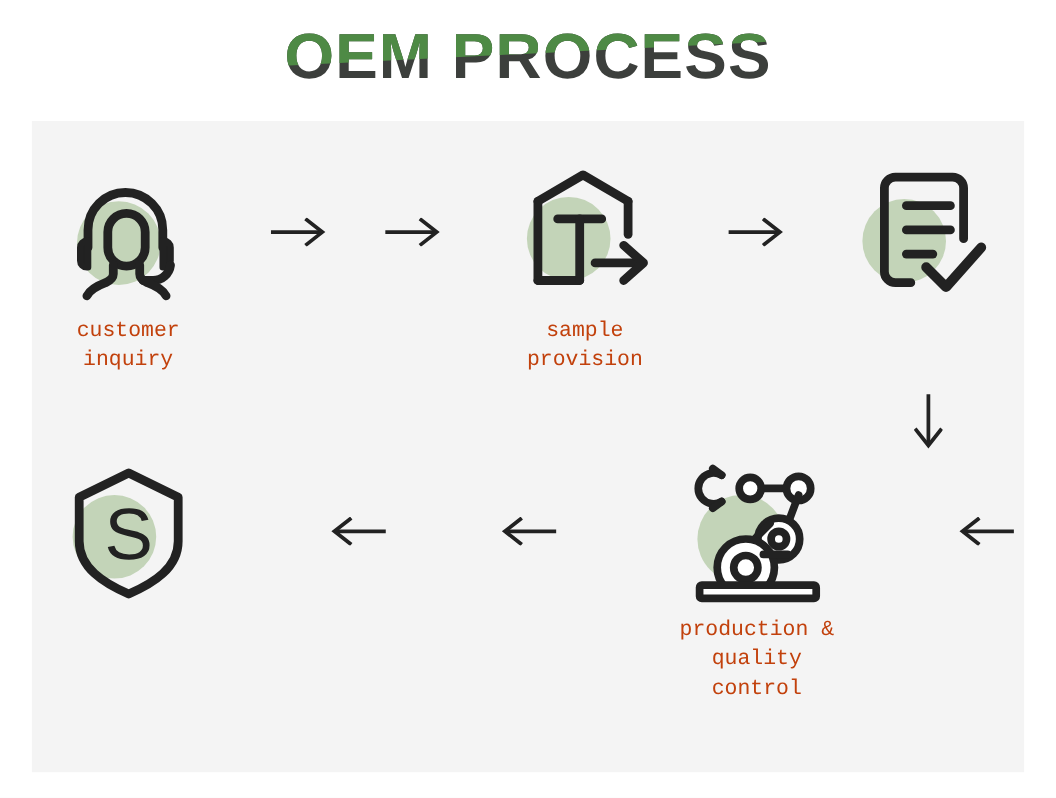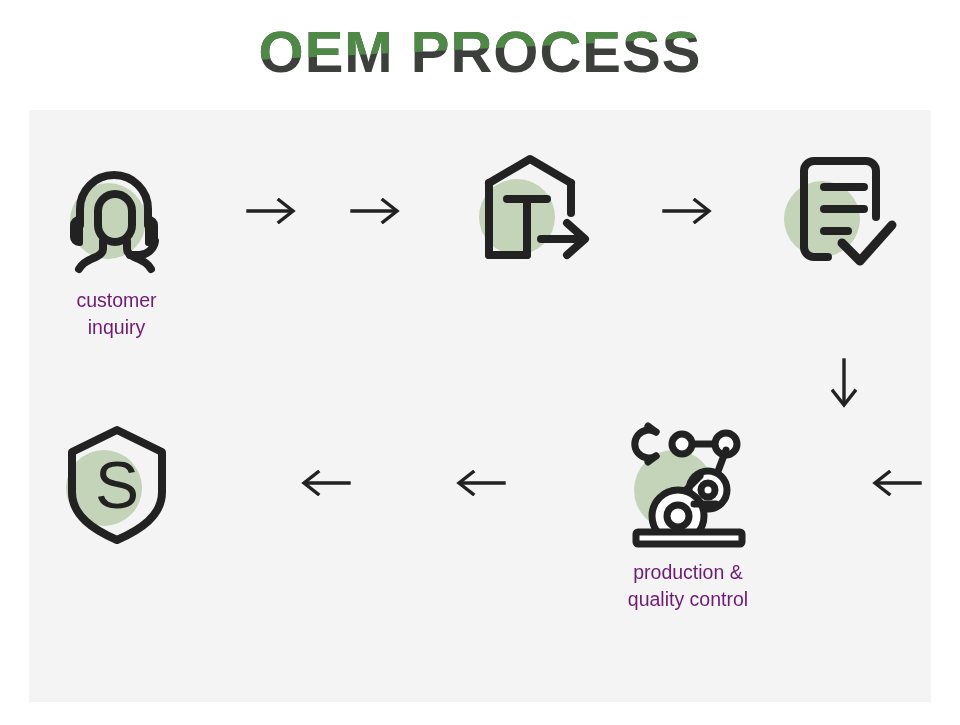--- a/index.html
+++ b/index.html
@@ -88,22 +88,22 @@
     align-items: center;
     justify-content: center;
   }
   .icon-box svg { display: block; overflow: visible; }
 
   .step-label {
     margin-top: 14px;
     text-align: center;
     font-size: 19.5px;
     line-height: 1.38;
-    color: #701a75;
-    font-family: Liberation Sans, sans-serif;
+    color: #c2410c;
+    font-family: Liberation Mono, monospace;
     white-space: pre-line;
   }
 
   .arrow {
     width: 70px;
     height: 125px;
     display: flex;
     align-items: center;
     justify-content: center;
     flex: 0 0 auto;
@@ -188,20 +188,22 @@
               <line x1="20" y1="104" x2="58" y2="104"></line>
               <line x1="38" y1="48" x2="78" y2="48"></line>
               <line x1="58" y1="48" x2="58" y2="104"></line>
             </g>
             <g fill="none" stroke="#222222" stroke-width="8" stroke-linecap="round" stroke-linejoin="round">
               <line x1="72" y1="88" x2="112" y2="88"></line>
               <polyline points="98,72 116,88 98,104"></polyline>
             </g>
           </svg>
         </div>
+        <div class="step-label">sample
+provision</div>
       </div>
 
       <div class="arrow">
         <svg width="52" height="26" viewBox="0 0 52 26">
           <g fill="none" stroke="#222222" stroke-width="3.4" stroke-linecap="square">
             <line x1="2" y1="13" x2="45" y2="13"></line>
             <polyline points="33,2 47,13 33,24"></polyline>
           </g>
         </svg>
       </div>

